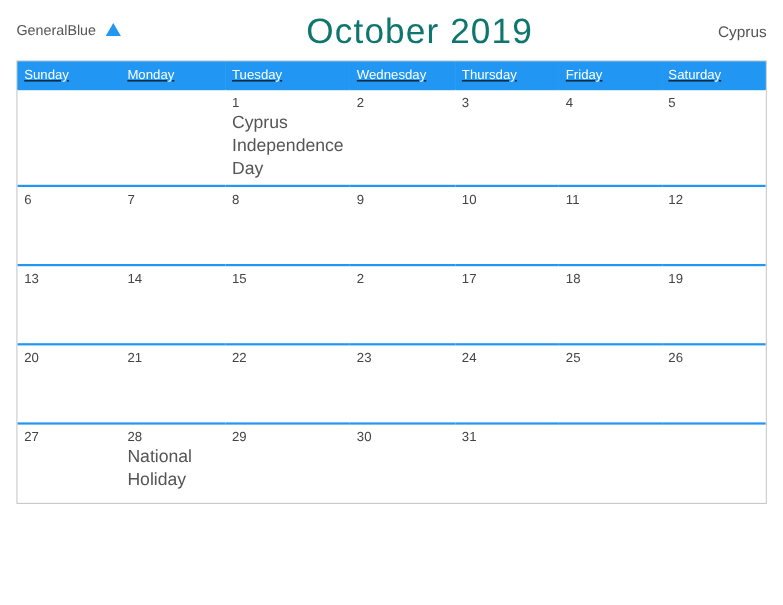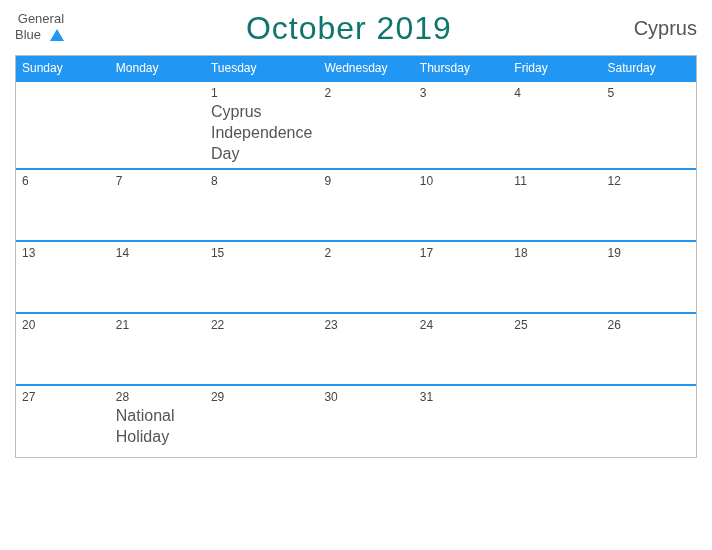--- a/index.html
+++ b/index.html
@@ -37,21 +37,21 @@
       display: block;
     }
     .logo-text .general { color: #555; }
     .month-title {
       font-size: 32px;
       font-weight: normal;
       color: #0f766e;
       letter-spacing: 1px;
     }
     .country-label {
-      font-size: 20px;
+      font-size: 14px;
       color: #555;
     }
     
     .calendar {
       width: 100%;
       border-collapse: collapse;
     }
     .calendar thead tr th {
       background: #2196F3;
       color: #fff;
@@ -104,35 +104,36 @@
       border: 1px solid #bbb;
     }
     .calendar thead tr th {
       border-left: none;
       border-right: none;
       border-top: none;
       border-bottom: none;
     }
     thead tr {
       background: #0ea5e9;
+      text-decoration: underline;
     }
     .calendar tbody tr td {
       border-left: none;
       border-right: none;
       border-bottom: none;
     }
   </style>
 </head>
 <body>
 
 <div class="page">
 
   <div class="header">
     <div class="logo">
-      <div style="display:flex;flex-direction:column;align-items:flex-end;">
+      <div style="display:flex;flex-direction:row;align-items:center;">
         <span class="logo-text">
           <span class="general">General</span>
         </span>
         <div style="display:flex;align-items:center;gap:8px;">
           <span class="logo-text blue">Blue</span>
 
           <div style="display:inline-block;margin-left:1px;">
             <svg width="14" height="12" viewBox="0 0 14 12">
               <polygon points="7,0 14,12 0,12" fill="#2196F3"></polygon>
             </svg>

